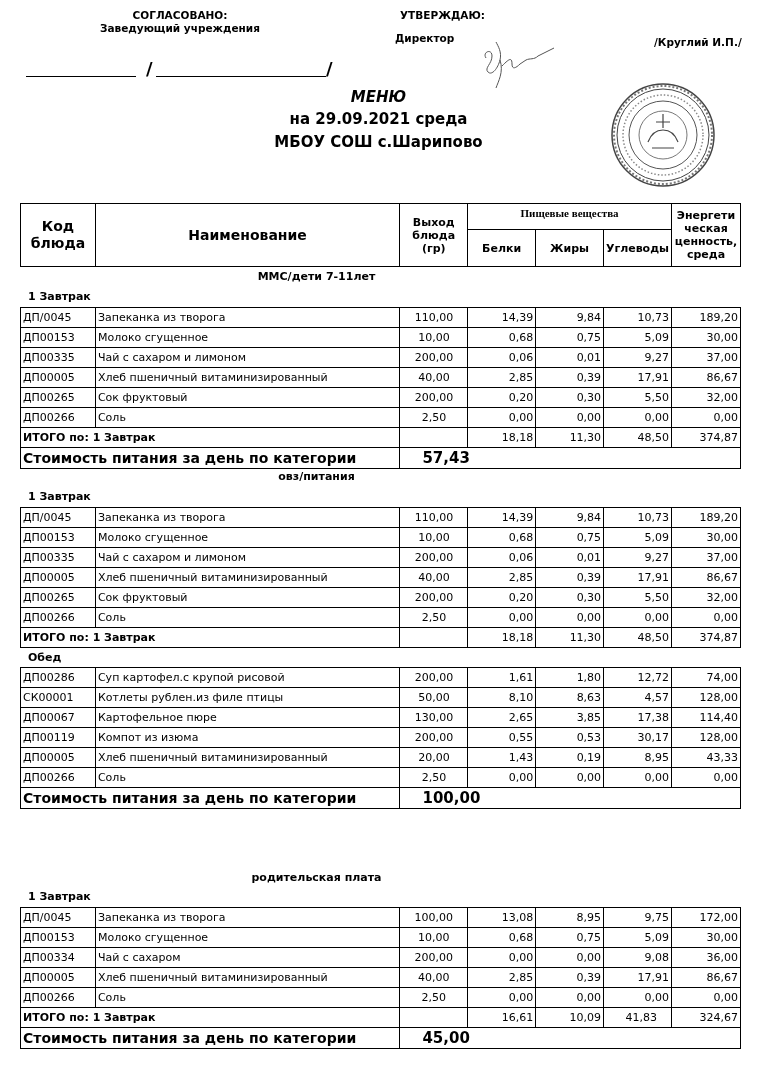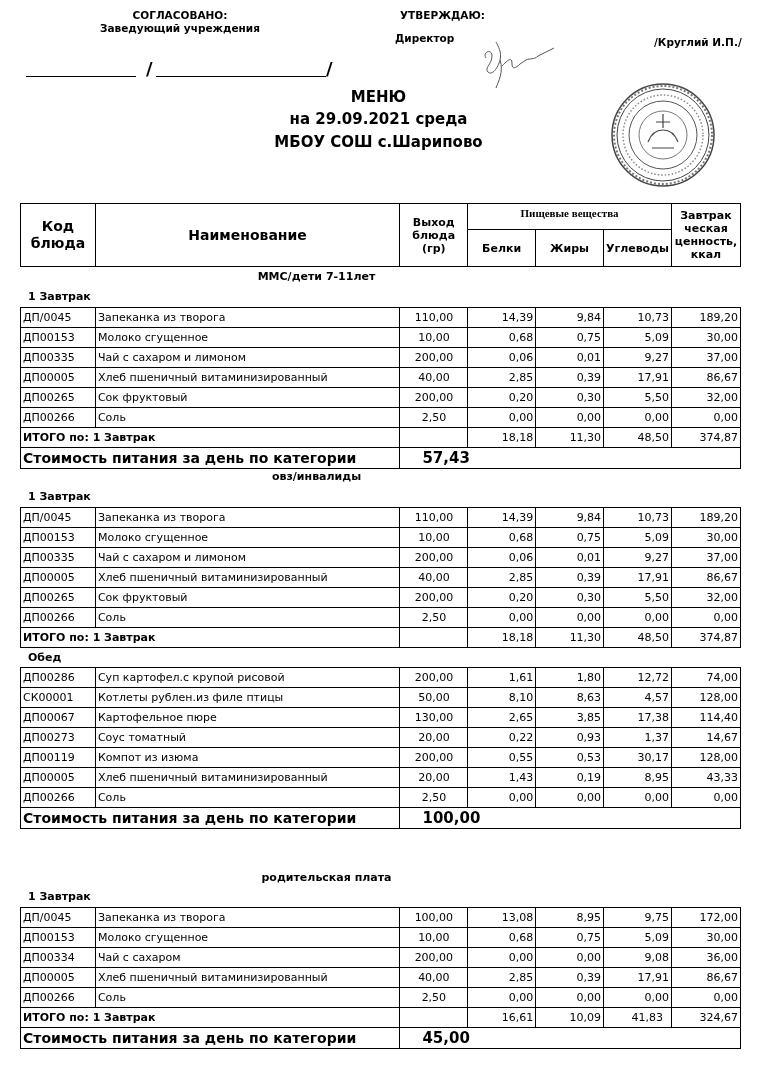--- a/index.html
+++ b/index.html
@@ -49,41 +49,41 @@
 <svg class="abs seal" viewBox="0 0 106 106">
   <circle cx="53" cy="53" r="51" fill="none" stroke="#444" stroke-width="1.5"></circle>
   <circle cx="53" cy="53" r="46" fill="none" stroke="#444" stroke-width="1"></circle>
   <circle cx="53" cy="53" r="34" fill="none" stroke="#555" stroke-width="1"></circle>
   <circle cx="53" cy="53" r="24" fill="none" stroke="#555" stroke-width="0.8"></circle>
   <path d="M38 60 C44 44,62 44,68 60 M42 66 L64 66 M46 40 L60 40 M53 32 L53 46" fill="none" stroke="#444" stroke-width="1.2"></path>
   <circle cx="53" cy="53" r="49" fill="none" stroke="#777" stroke-width="2" stroke-dasharray="2 2"></circle>
   <circle cx="53" cy="53" r="40" fill="none" stroke="#888" stroke-width="1.5" stroke-dasharray="1.5 2"></circle>
 </svg>
 
-<div class="abs title" style="top:88px;">МЕНЮ</div>
+<div class="abs title" style="top:88px;font-style:italic;">МЕНЮ</div>
 <div class="abs title" style="top:110px;">на 29.09.2021  среда</div>
 <div class="abs title" style="top:133px;">МБОУ СОШ с.Шарипово</div>
 
 <table class="thead" style="top:203px;width:721px;">
   <colgroup>
       <col style="width:75px">
       <col style="width:305px">
       <col style="width:68px">
       <col style="width:68px">
       <col style="width:68px">
       <col style="width:68px">
       <col style="width:69px">
     </colgroup>
   <tbody>
       <tr style="height:26px;">
     <th rowspan="2" style="font-size:14px;line-height:17px;">Код блюда</th>
     <th rowspan="2" style="font-size:14px;">Наименование</th>
     <th rowspan="2">Выход блюда (гр)</th>
     <th colspan="3" style="vertical-align:top;padding-top:3px;font-family:Liberation Serif, serif;">Пищевые вещества</th>
-    <th rowspan="2">Завтрак ческая ценность, ккал</th>
+    <th rowspan="2">Энергети ческая ценность, среда</th>
   </tr>
   <tr style="height:37px;">
     <th>Белки</th>
     <th>Жиры</th>
     <th>Углеводы</th>
   </tr>
 </tbody>
   </table>
 
 <div id="body-root">
@@ -161,21 +161,21 @@
         <td style="text-align:right;padding-right:2px;font-weight:normal;">11,30</td>
         <td style="text-align:right;padding-right:2px;font-weight:normal;">48,50</td>
         <td style="text-align:right;padding-right:2px;font-weight:normal;">374,87</td>
       </tr>
         <tr class="cost">
           <td colspan="2" class="lbl" style="border-right:none;">Стоимость питания за день по категории</td>
           <td colspan="5" class="val">57,43</td>
         </tr>
       </tbody>
     </table>
-    <div class="abs cat" style="top:470px;">овз/инвалиды</div>
+    <div class="abs cat" style="top:470px;">овз/питания</div>
     <div class="abs meal" style="top:490px;">1 Завтрак</div>
     <table style="top:507px;width:721px;">
       <colgroup>
         <col style="width:75px">
         <col style="width:305px">
         <col style="width:68px">
         <col style="width:68px">
         <col style="width:68px">
         <col style="width:68px">
         <col style="width:69px">
@@ -278,29 +278,20 @@
         <tr class="row">
           <td class="code">ДП00067</td>
           <td class="name">Картофельное пюре</td>
           <td class="yield">130,00</td>
           <td class="num">2,65</td>
           <td class="num">3,85</td>
           <td class="num">17,38</td>
           <td class="num">114,40</td>
         </tr>
         <tr class="row">
-          <td class="code">ДП00273</td>
-          <td class="name">Соус томатный</td>
-          <td class="yield">20,00</td>
-          <td class="num">0,22</td>
-          <td class="num">0,93</td>
-          <td class="num">1,37</td>
-          <td class="num">14,67</td>
-        </tr>
-        <tr class="row">
           <td class="code">ДП00119</td>
           <td class="name">Компот из изюма</td>
           <td class="yield">200,00</td>
           <td class="num">0,55</td>
           <td class="num">0,53</td>
           <td class="num">30,17</td>
           <td class="num">128,00</td>
         </tr>
         <tr class="row">
           <td class="code">ДП00005</td>
@@ -319,21 +310,21 @@
           <td class="num">0,00</td>
           <td class="num">0,00</td>
           <td class="num">0,00</td>
         </tr>
         <tr class="cost">
           <td colspan="2" class="lbl" style="border-right:none;">Стоимость питания за день по категории</td>
           <td colspan="5" class="val">100,00</td>
         </tr>
       </tbody>
     </table>
-    <div class="abs cat" style="top:871px;padding-left:10px;">родительская плата</div>
+    <div class="abs cat" style="top:871px;">родительская плата</div>
     <div class="abs meal" style="top:890px;">1 Завтрак</div>
     <table style="top:907px;width:721px;">
       <colgroup>
         <col style="width:75px">
         <col style="width:305px">
         <col style="width:68px">
         <col style="width:68px">
         <col style="width:68px">
         <col style="width:68px">
         <col style="width:69px">
@@ -382,21 +373,21 @@
           <td class="num">0,00</td>
           <td class="num">0,00</td>
           <td class="num">0,00</td>
           <td class="num">0,00</td>
         </tr>
         <tr class="total">
         <td colspan="2" class="lbl" style="border-right:none;">ИТОГО по: 1 Завтрак</td>
         <td></td>
         <td style="text-align:right;padding-right:2px;font-weight:normal;">16,61</td>
         <td style="text-align:right;padding-right:2px;font-weight:normal;">10,09</td>
-        <td style="text-align:right;padding-right:8px;font-weight:normal;">41,83</td>
+        <td style="text-align:right;padding-right:14px;font-weight:normal;">41,83</td>
         <td style="text-align:right;padding-right:2px;font-weight:normal;">324,67</td>
       </tr>
         <tr class="cost">
           <td colspan="2" class="lbl" style="border-right:none;">Стоимость питания за день по категории</td>
           <td colspan="5" class="val">45,00</td>
         </tr>
       </tbody>
     </table>
   </div>
 

